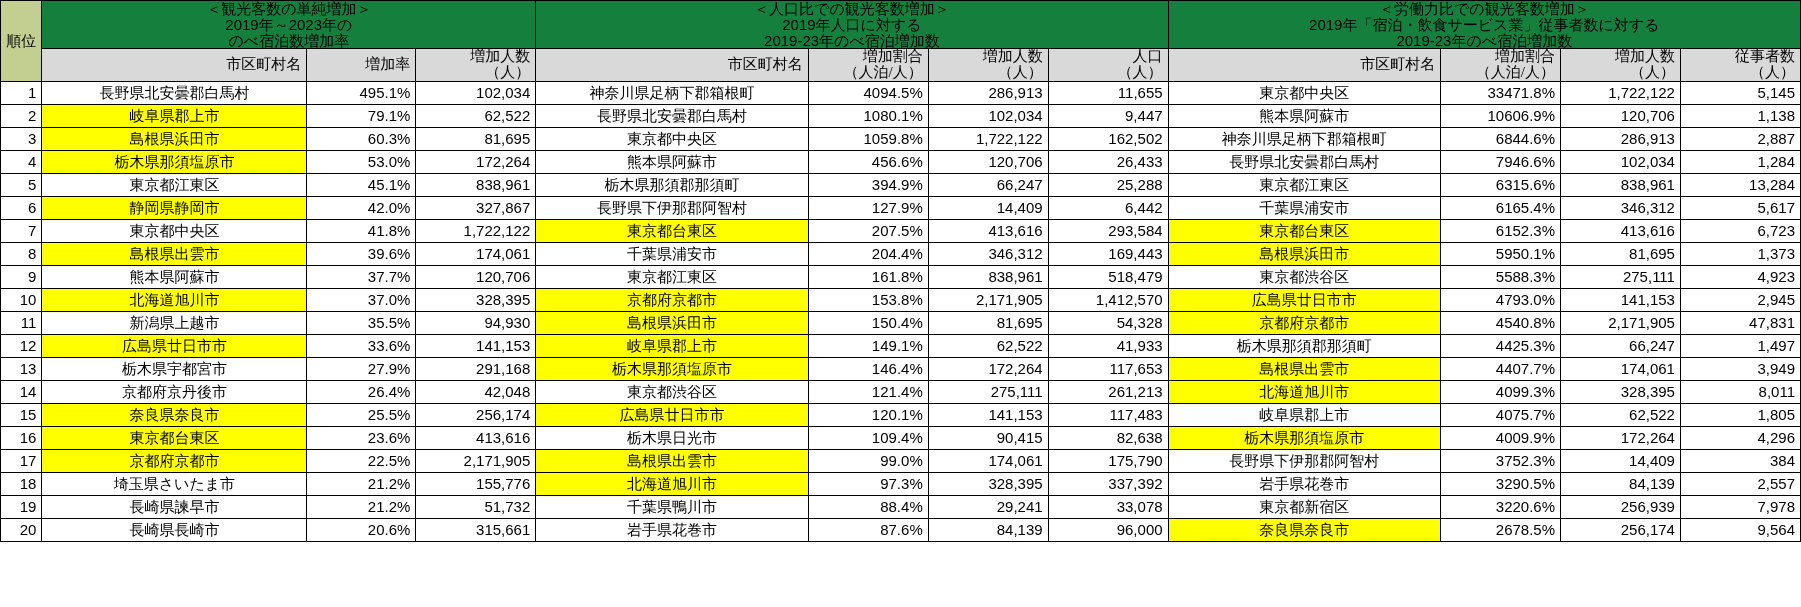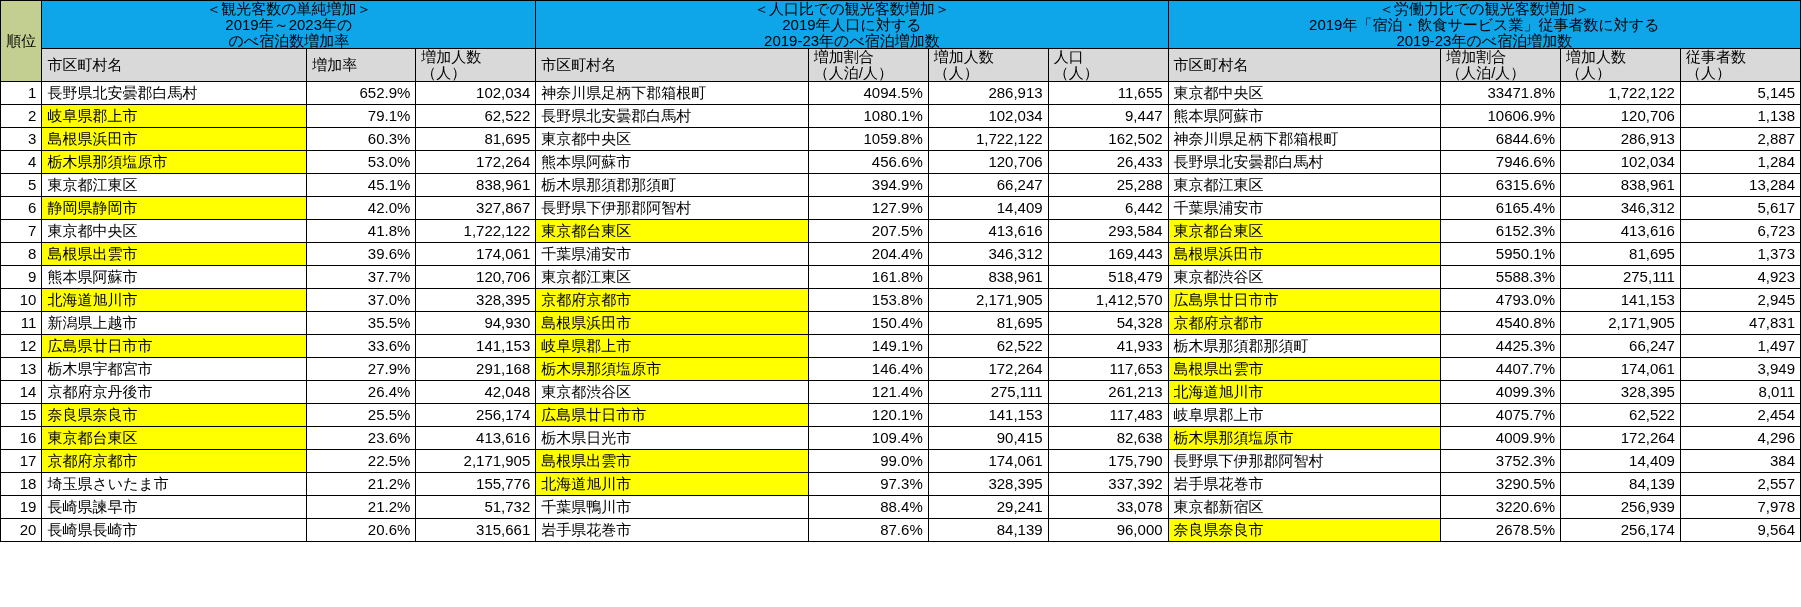--- a/index.html
+++ b/index.html
@@ -24,40 +24,41 @@
   table.main td, table.main th {
     border: 1px solid #000;
     padding: 0 5px;
     height: 23px;
     line-height: 1.05;
     font-weight: normal;
     overflow: hidden;
     white-space: nowrap;
   }
   .grp-head {
-    background: #0ea5e9;
+    background: #15803d;
     text-align: center;
     font-size: 15px;
     line-height: 1.5;
     padding: 4px 6px;
   }
   .rank-head {
     background: #c3cf91;
     text-align: center;
     font-size: 15px;
   }
   .sub-head {
     background: #d9d9d9;
-    text-align: left;
+    text-align: right;
     font-size: 15px;
     line-height: 1.15;
     padding: 2px 4px;
+    font-family: Liberation Serif, serif;
   }
   .num { text-align: right; }
-  .lft { text-align: left; }
+  .lft { text-align: center; }
   .hl { background: #ffff00; }
   .rank-cell { text-align: right; padding-right: 6px; }
   
   col.c-rank   { width: 38px; }
   col.c-a-name { width: 243px; }
   col.c-a-rate { width: 100px; }
   col.c-a-num  { width: 110px; }
   col.c-b-name { width: 250px; }
   col.c-b-rate { width: 110px; }
   col.c-b-num  { width: 110px; }
@@ -145,21 +146,21 @@
         <th class="sub-head">
           <div>従事者数</div>
           <div>（人）</div>
         </th>
       </tr>
     </thead>
     <tbody id="tbody">
         <tr>
           <td class="rank-cell">1</td>
           <td class="lft">長野県北安曇郡白馬村</td>
-          <td class="num">652.9%</td>
+          <td class="num">495.1%</td>
           <td class="num">102,034</td>
           <td class="lft">神奈川県足柄下郡箱根町</td>
           <td class="num">4094.5%</td>
           <td class="num">286,913</td>
           <td class="num">11,655</td>
           <td class="lft">東京都中央区</td>
           <td class="num">33471.8%</td>
           <td class="num">1,722,122</td>
           <td class="num">5,145</td>
         </tr>
@@ -350,21 +351,21 @@
           <td class="lft hl">奈良県奈良市</td>
           <td class="num">25.5%</td>
           <td class="num">256,174</td>
           <td class="lft hl">広島県廿日市市</td>
           <td class="num">120.1%</td>
           <td class="num">141,153</td>
           <td class="num">117,483</td>
           <td class="lft">岐阜県郡上市</td>
           <td class="num">4075.7%</td>
           <td class="num">62,522</td>
-          <td class="num">2,454</td>
+          <td class="num">1,805</td>
         </tr>
         <tr>
           <td class="rank-cell">16</td>
           <td class="lft hl">東京都台東区</td>
           <td class="num">23.6%</td>
           <td class="num">413,616</td>
           <td class="lft">栃木県日光市</td>
           <td class="num">109.4%</td>
           <td class="num">90,415</td>
           <td class="num">82,638</td>

